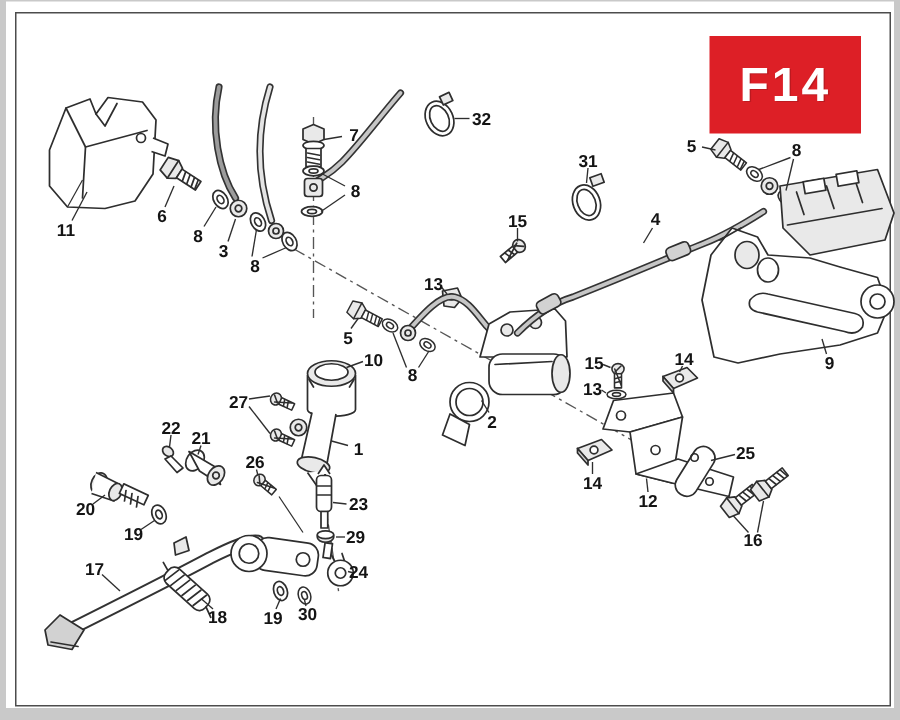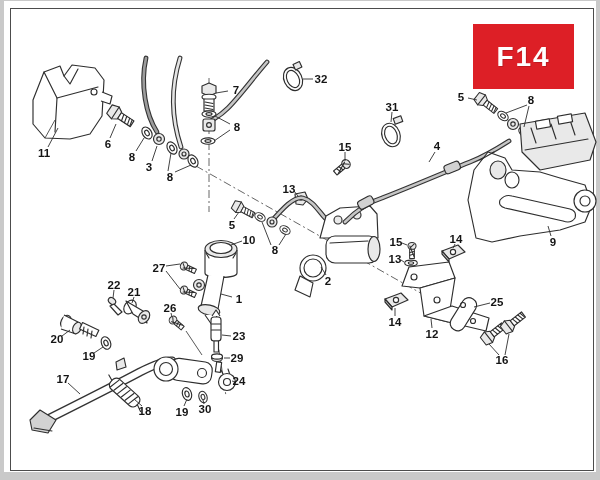--- a/index.html
+++ b/index.html
@@ -16,21 +16,21 @@
     position:absolute;left:10px;top:8px;width:582px;height:461px;
     border:1px solid #4c4c4c;
   }
   .figure-badge{
     position:absolute;left:473px;top:24px;width:101px;height:65px;
     background:var(--accent,#dd1f26);
     display:flex;align-items:center;justify-content:center;
   }
   .figure-badge span{
     color:var(--accent-text,#ffffff);
-    font-size:28px;font-weight:bold;letter-spacing:2px;
+    font-size:32px;font-weight:bold;letter-spacing:2px;
     text-shadow:1px 1px 0 rgba(0,0,0,0.15);
   }
   svg{position:absolute;left:0;top:0;}
   .ln{fill:none;stroke:#2e2e2e;stroke-width:1.15;stroke-linejoin:round;stroke-linecap:round;}
   .fw{fill:#ffffff;stroke:#2e2e2e;stroke-width:1.15;stroke-linejoin:round;}
   .fe{fill:#e9e9e9;stroke:#2e2e2e;stroke-width:1.15;stroke-linejoin:round;}
   .fd{fill:#d2d2d2;stroke:#2e2e2e;stroke-width:1.15;stroke-linejoin:round;}
   .hoseO{fill:none;stroke:#333;stroke-width:4.8;stroke-linecap:round;}
   .hoseI{fill:none;stroke:#c6c6c6;stroke-width:2.6;stroke-linecap:round;}
   .hoseId{fill:none;stroke:#9c9c9c;stroke-width:2.6;stroke-linecap:round;}

